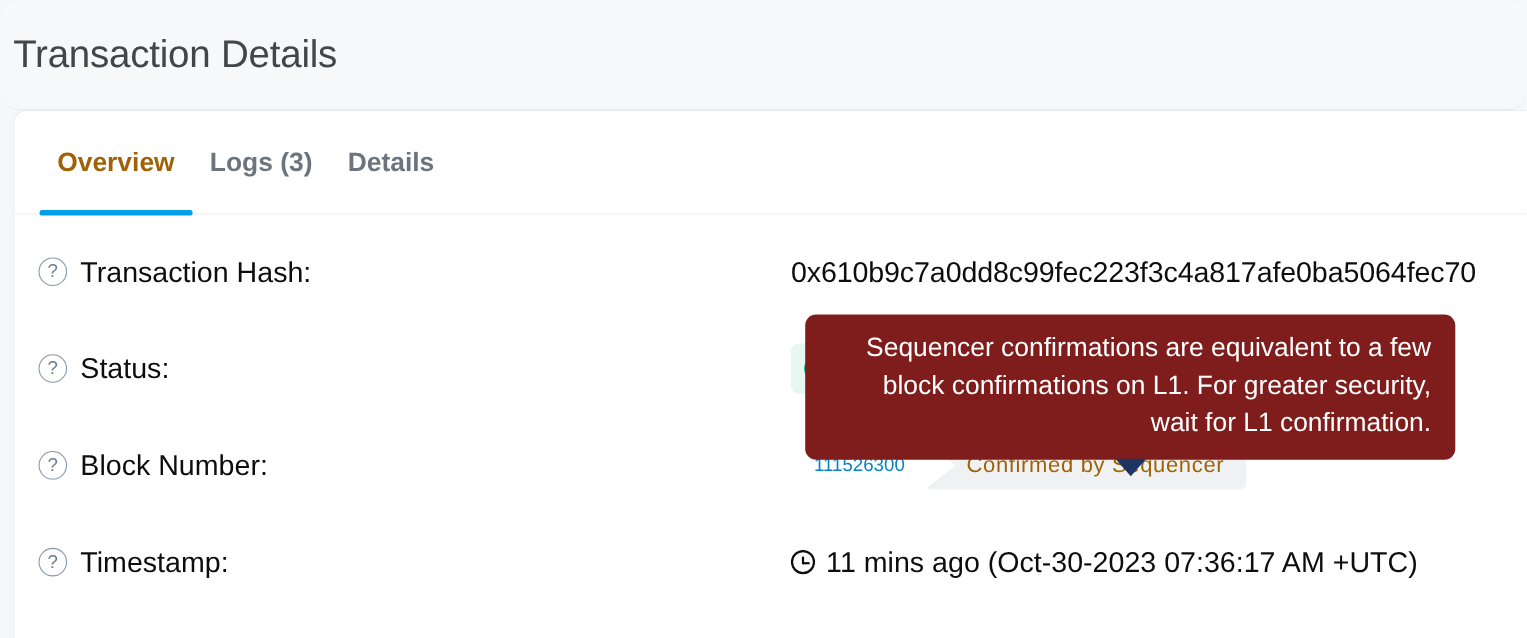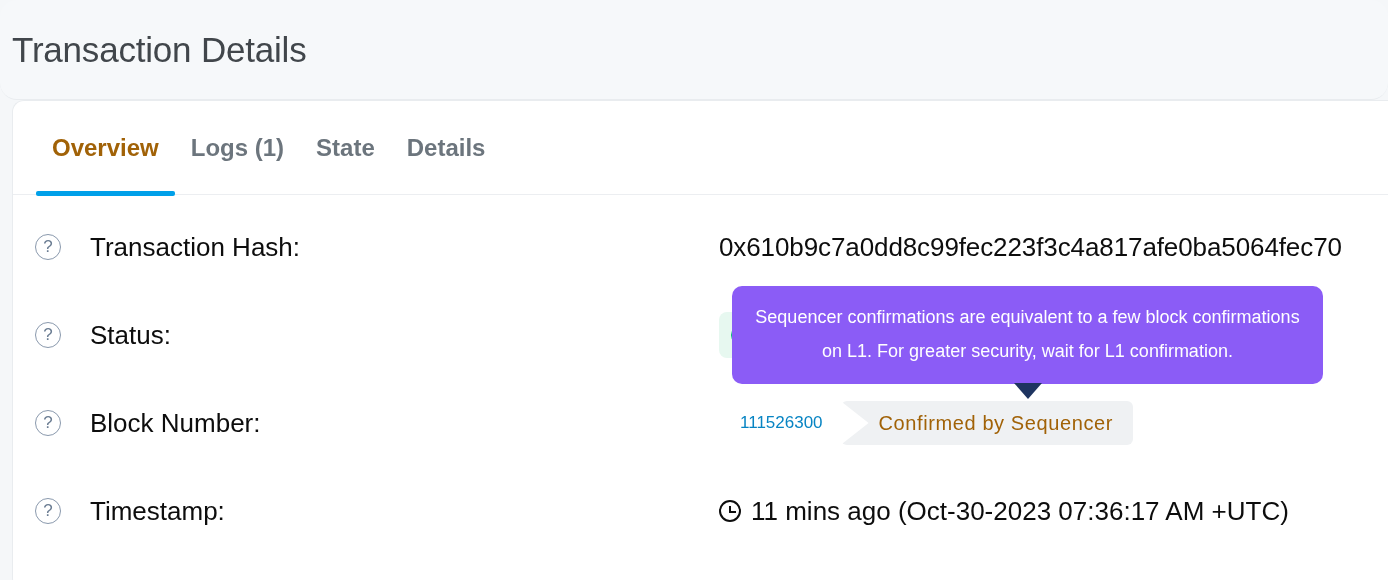--- a/index.html
+++ b/index.html
@@ -118,21 +118,20 @@
     font-family: "Liberation Sans", sans-serif;
     margin-right: 12px;
     cursor: pointer;
   }
 
   .label-text {
     font-size: 26px;
     color: #0d0d0d;
     font-weight: 400;
     white-space: nowrap;
-    margin-left: 17px;
   }
 
   .row-value {
     font-size: 26px;
     color: #0d0d0d;
     white-space: nowrap;
     display: flex;
     align-items: center;
   }
 
@@ -226,27 +225,27 @@
     width: 6px; height: 2px;
     background: #0d0d0d;
   }
 
   
   .tooltip {
     position: absolute;
     left: 732px;
     top: 286px;
     width: 591px;
-    background: #8b5cf6;
+    background: #7f1d1d;
     color: #ffffff;
     border-radius: 10px;
     padding: 14px 22px 16px 22px;
-    font-size: 18px;
+    font-size: 24px;
     line-height: 34px;
-    text-align: center;
+    text-align: right;
     z-index: 50;
   }
 
   .tooltip-arrow {
     position: absolute;
     left: 50%;
     bottom: -15px;
     margin-left: -14px;
     width: 0; height: 0;
     border-left: 14px solid transparent;
@@ -261,24 +260,21 @@
   <div class="page-title">Transaction Details</div>
 </div>
 
 <div class="card">
 
   <div class="tabs">
     <div class="tab active">
       <span>Overview</span>
     </div>
     <div class="tab">
-      <span>Logs (1)</span>
-    </div>
-    <div class="tab">
-      <span>State</span>
+      <span>Logs (3)</span>
     </div>
     <div class="tab">
       <span>Details</span>
     </div>
   </div>
 
   <div class="rows">
 
     <div class="row">
       <div class="row-label">

